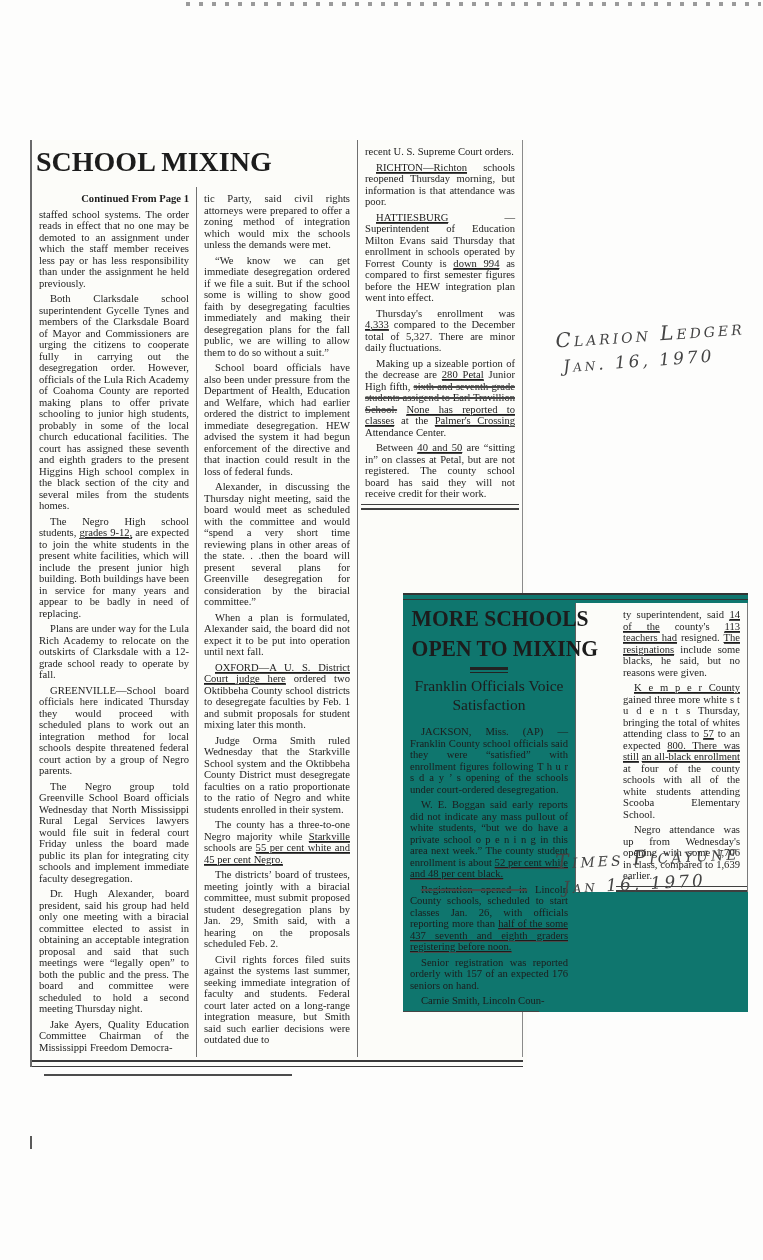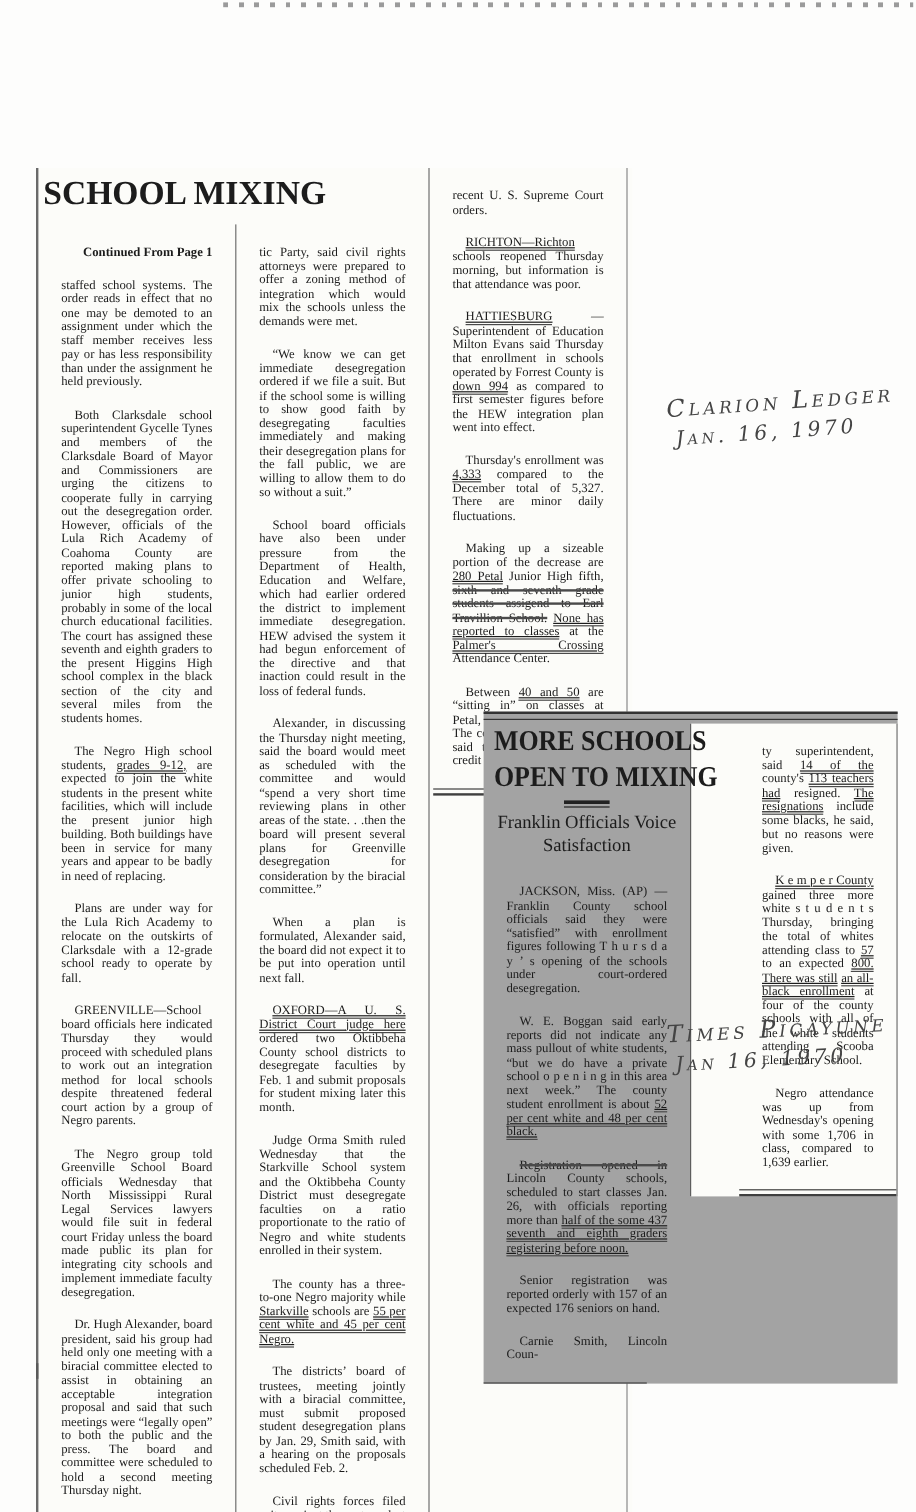--- a/index.html
+++ b/index.html
@@ -23,29 +23,29 @@
     grid-column:1/3; grid-row:1; height:47px; overflow:hidden;
     font-weight:bold; font-size:28px; line-height:44px; letter-spacing:0px;
     white-space:nowrap; padding-left:4px; transform-origin:left center;
   }
   .newscol { font-size:10.6px; line-height:11.5px; text-align:justify; padding:2px 3px 0 3px; }
   .c1-col1 { grid-column:1; grid-row:2; }
   .c1-col2 { grid-column:2; grid-row:2; border-left:1px solid #6f6f6f; }
   .c1-col3 { grid-column:3; grid-row:1/3; border-left:1px solid #6f6f6f; border-right:1px solid #8a8a8a; }
   .c1-bottom { grid-column:1/4; grid-row:3; height:4px; border-top:2px solid #3a3a3a; border-bottom:1px solid #3a3a3a; margin-top:3px; }
   .stray-rule { position:absolute; left:12px; top:100%; margin-top:7px; width:248px; border-top:2px solid #4c4c4c; }
-  .newscol p { margin:16px; text-indent:11px; }
+  .newscol p { margin:4px; text-indent:11px; }
   .newscol p.noindent { text-indent:0; }
   .newscol p.gap { margin-top:4px; }
   .newscol p.continued { font-weight:bold; text-align:right; text-indent:0; margin-bottom:1px; }
   .hand-u { border-bottom:1.5px solid #4a4a4a;text-decoration:underline; }
   .hand-strike { text-decoration:line-through; text-decoration-thickness:1.5px; text-decoration-color:#4a4a4a; }
   .end-rule { margin-top:4px; height:3px; border-top:1px solid #3f3f3f; border-bottom:2px solid #3f3f3f; }
   
-  .clip2 { position:absolute; left:403px; top:593px; width:345px; background:#a3a3a3; }
+  .clip2 { position:absolute; left:403px; top:593px; width:345px; background:#0f766e; }
   .clip2-toprule { height:4px; border-top:2px solid #333; border-bottom:1px solid #333; margin-bottom:3px; }
   .clip2-cols { display:flex; align-items:flex-start; }
   .c2-colL { width:172px; box-sizing:border-box; }
   .c2-colR { width:173px; box-sizing:border-box; border-left:1px solid #5e5e5e; border-right:1px solid #7a7a7a; background:#fcfcf9;padding-left:40px; }
   .c2-head { font-weight:bold; font-size:24px; line-height:30px; text-align:center; transform:scaleX(0.9); transform-origin:center; white-space:nowrap; }
   .c2-ornament { width:38px; height:2px; margin:4px auto 3px auto; border-top:3px solid #222; border-bottom:1px solid #222; }
   .c2-subhead { font-size:15.5px; line-height:19px; text-align:center; margin:2px 6px 6px 6px; }
   .colL-end-rule { width:136px; border-top:1.5px solid #454545; margin-top:2px; }
   
   .handwriting {

